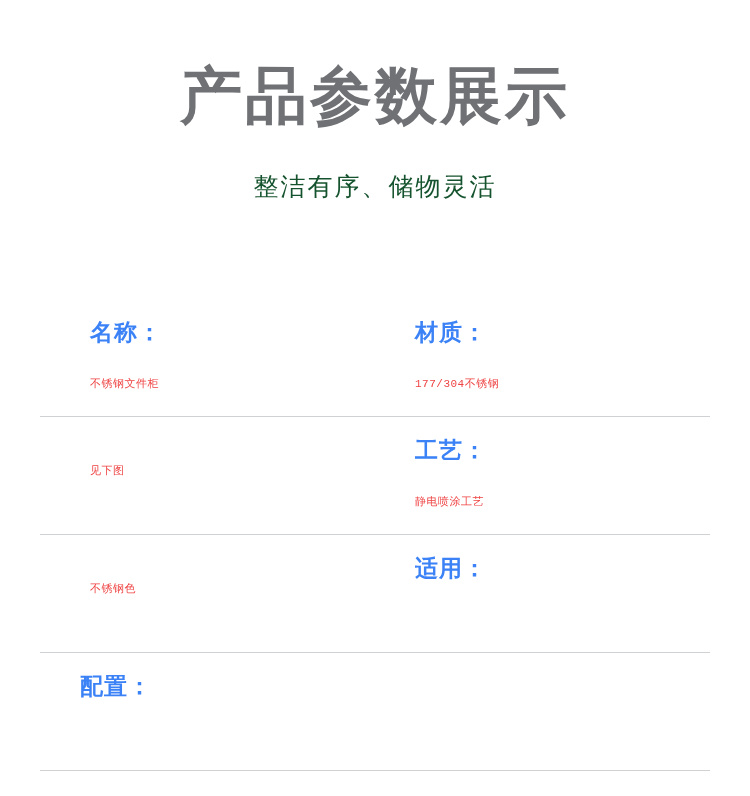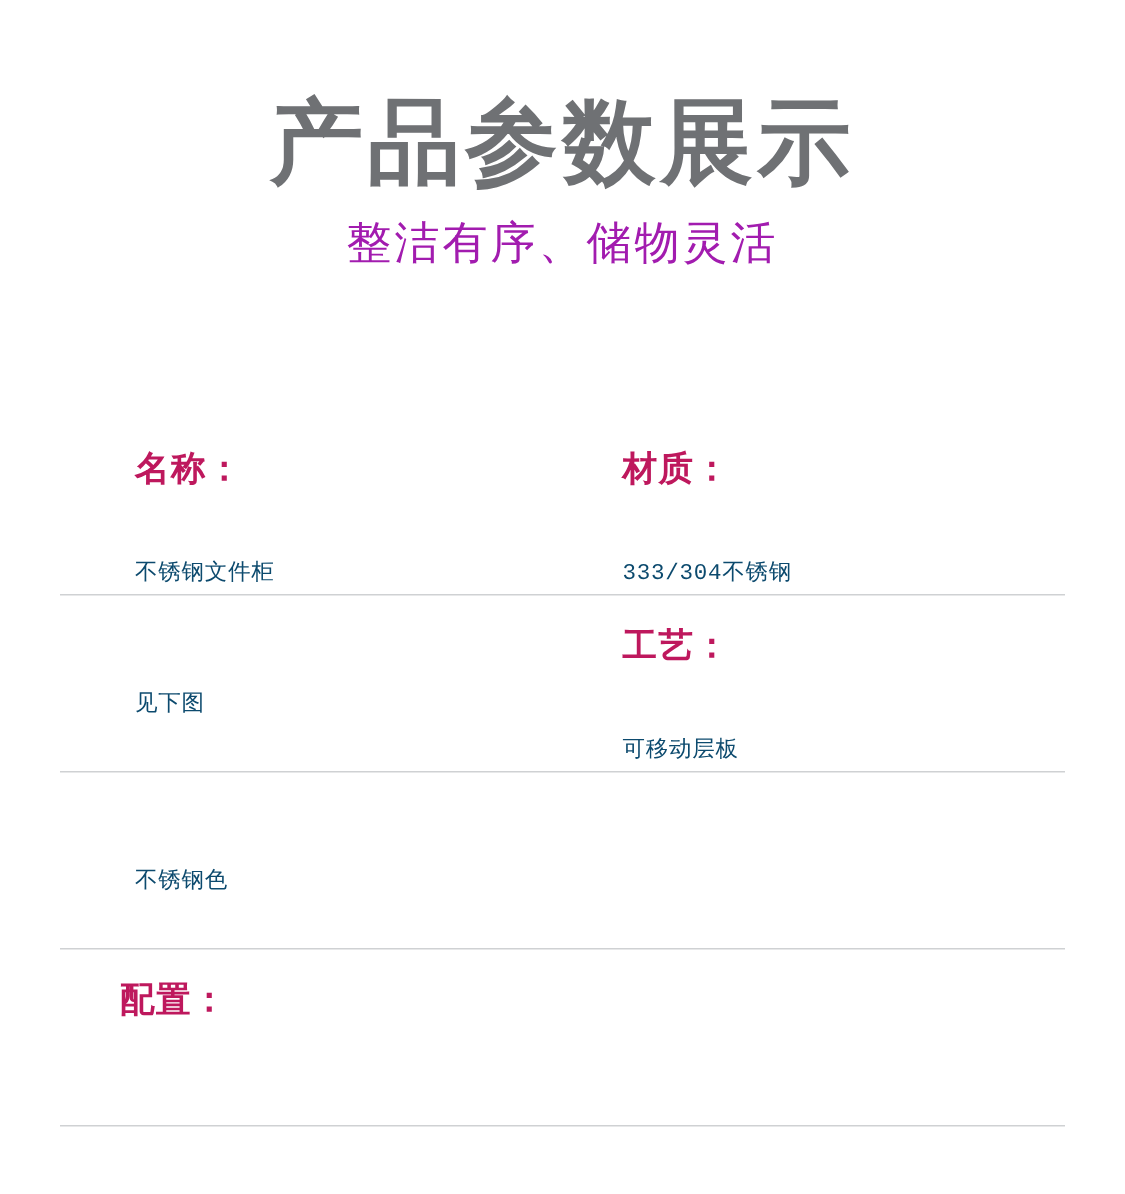--- a/index.html
+++ b/index.html
@@ -26,24 +26,24 @@
   }
   .header-title {
     font-size: 62px;
     font-weight: bold;
     color: #6f7174;
     letter-spacing: 3px;
     line-height: 1.1;
     margin: 0;
   }
   .header-subtitle {
-    font-size: 30px;
-    color: #a21caf;
+    font-size: 25px;
+    color: #14532d;
     letter-spacing: 2px;
-    margin-top: 12px;
+    margin-top: 40px;
   }
   .spec-table {
     margin: 96px 40px 0 40px;
     width: 670px;
   }
   .spec-row {
     display: flex;
     border-bottom: 1px solid #cfd1d3;
     padding: 18px 0 20px 0;
     box-sizing: border-box;
@@ -57,27 +57,27 @@
     box-sizing: border-box;
     padding-left: 50px;
   }
   .spec-cell.right {
     padding-left: 40px;
     font-family: Liberation Mono, monospace;
   }
   .spec-label {
     font-size: 23px;
     font-weight: bold;
-    color: #be185d;
+    color: #3b82f6;
     letter-spacing: 1px;
   }
   .spec-value {
-    font-size: 15px;
-    color: #0c4a6e;
-    margin-top: 44px;
+    font-size: 11px;
+    color: #ef4444;
+    margin-top: 28px;
     letter-spacing: 0.5px;
   }
 </style>
 </head>
 <body>
 
 <div class="page">
 
   <div class="header">
     <div class="header-title">产品参数展示</div>
@@ -86,39 +86,40 @@
 
   <div class="spec-table">
 
     <div class="spec-row">
       <div class="spec-cell">
         <div class="spec-label">名称：</div>
         <div class="spec-value">不锈钢文件柜</div>
       </div>
       <div class="spec-cell right">
         <div class="spec-label">材质：</div>
-        <div class="spec-value">333/304不锈钢</div>
+        <div class="spec-value">177/304不锈钢</div>
       </div>
     </div>
 
     <div class="spec-row">
       <div class="spec-cell">
         <div class="spec-value">见下图</div>
       </div>
       <div class="spec-cell right">
         <div class="spec-label">工艺：</div>
-        <div class="spec-value">可移动层板</div>
+        <div class="spec-value">静电喷涂工艺</div>
       </div>
     </div>
 
     <div class="spec-row">
       <div class="spec-cell">
         <div class="spec-value">不锈钢色</div>
       </div>
       <div class="spec-cell right">
+        <div class="spec-label">适用：</div>
       </div>
     </div>
 
     <div class="spec-row">
       <div class="spec-cell right">
         <div class="spec-label">配置：</div>
       </div>
     </div>
 
   </div>

